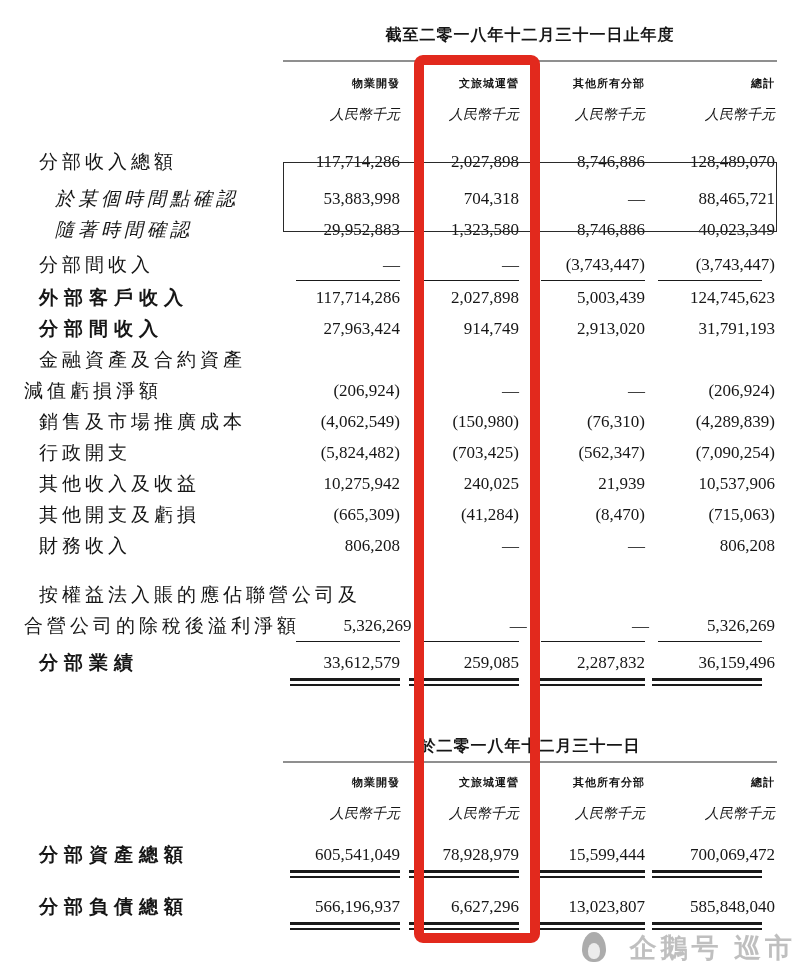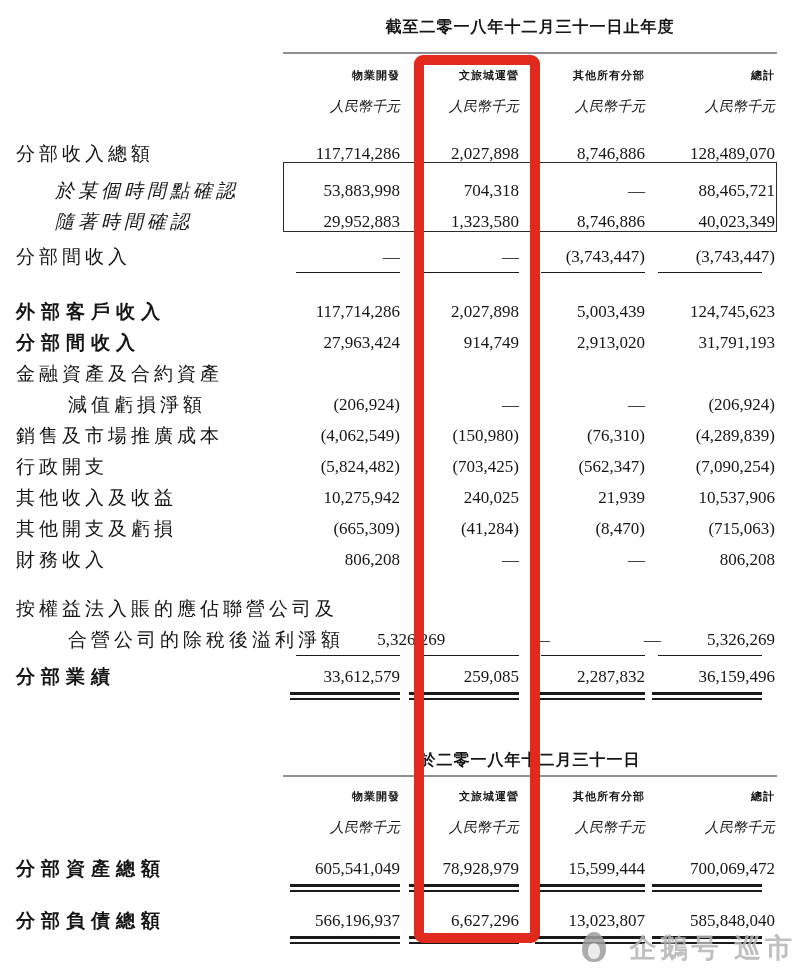--- a/index.html
+++ b/index.html
@@ -7,24 +7,24 @@
           font-family:"Liberation Serif","DejaVu Serif",serif;color:#161616;}
 
   
   .title{height:30px;line-height:30px;margin-left:283px;width:494px;text-align:center;
          font-family:"Liberation Sans","DejaVu Sans",sans-serif;font-weight:700;font-size:16px;
          letter-spacing:1px;white-space:nowrap;}
   .trule{margin-left:283px;width:494px;border-top:2px solid #8f8f8f;height:0;}
 
   
   .row{display:flex;align-items:center;height:31px;padding-right:27px;}
-  .lbl{flex:1;padding-left:16px;font-size:19px;letter-spacing:4px;white-space:nowrap;}
+  .lbl{flex:1;padding-left:39px;font-size:19px;letter-spacing:4px;white-space:nowrap;}
   .lbl.b{font-family:"Liberation Sans","DejaVu Sans",sans-serif;font-weight:700;letter-spacing:6px;}
   .lbl.i{font-style:italic;padding-left:55px;}
-  .lbl.ind{padding-left:68px;}
+  .lbl.ind{padding-left:24px;}
   .c{width:115px;text-align:right;font-size:17px;white-space:nowrap;}
   .c.c2{width:119px;}
   .c.c3{width:126px;}
   .c.c4{width:130px;}
 
   
   .hdr .c{font-family:"Liberation Sans","DejaVu Sans",sans-serif;font-weight:700;font-size:11px;letter-spacing:1px;}
   .unit .c{font-style:italic;font-size:14px;}
 
   
@@ -48,23 +48,23 @@
 
   
   .wm{position:absolute;right:6px;bottom:8px;display:flex;align-items:flex-end;gap:23px;z-index:15;opacity:.85;}
   .wm-text{font-family:"Liberation Sans","DejaVu Sans",sans-serif;font-weight:700;font-size:27px;
            letter-spacing:4px;color:#b5b5b5;white-space:nowrap;line-height:1;}
   .penguin{position:relative;width:24px;height:30px;background:#9e9e9e;border-radius:50% 50% 46% 46%/60% 60% 40% 40%;}
   .penguin::after{content:"";position:absolute;left:6px;top:11px;width:12px;height:16px;background:#e9e9e9;
                   border-radius:50% 50% 45% 45%;}
 
   
-  .mt1{margin-top:18px}.mt4{margin-top:4px}.mt6{margin-top:6px}.mt8{margin-top:12px}
+  .mt1{margin-top:18px}.mt4{margin-top:4px}.mt6{margin-top:6px}.mt8{margin-top:20px}
   .mt10{margin-top:10px}.mt13{margin-top:13px}.mt16{margin-top:16px}.mt20{margin-top:4px}
-  .mt22{margin-top:22px}.mt45{margin-top:45px}
+  .mt22{}.mt45{margin-top:45px}
 </style>
 </head>
 <body>
 
 <div class="canvas">
 
   <div class="title mt8">截至二零一八年十二月三十一日止年度</div>
   <div class="trule mt10"></div>
 
   <div class="row hdr mt6">

